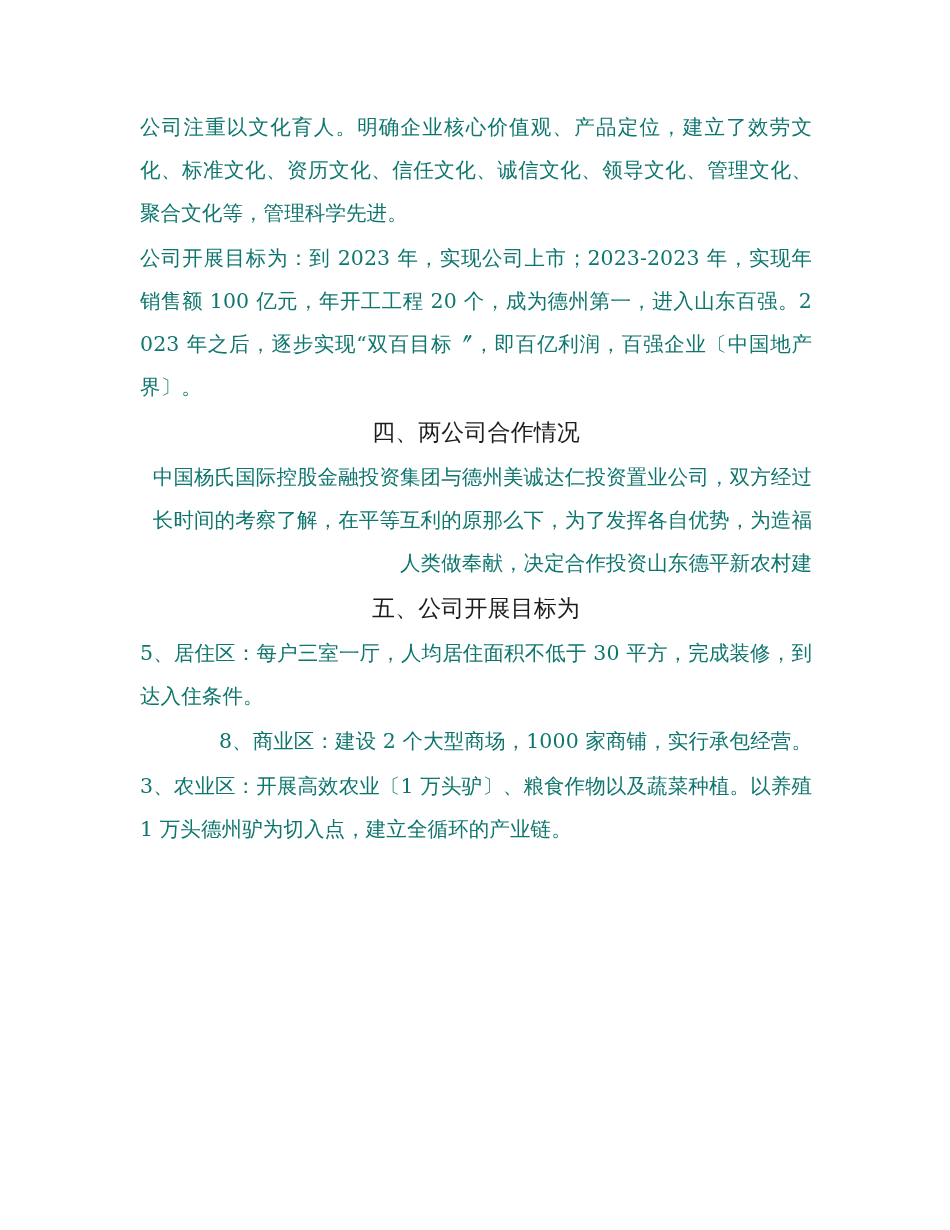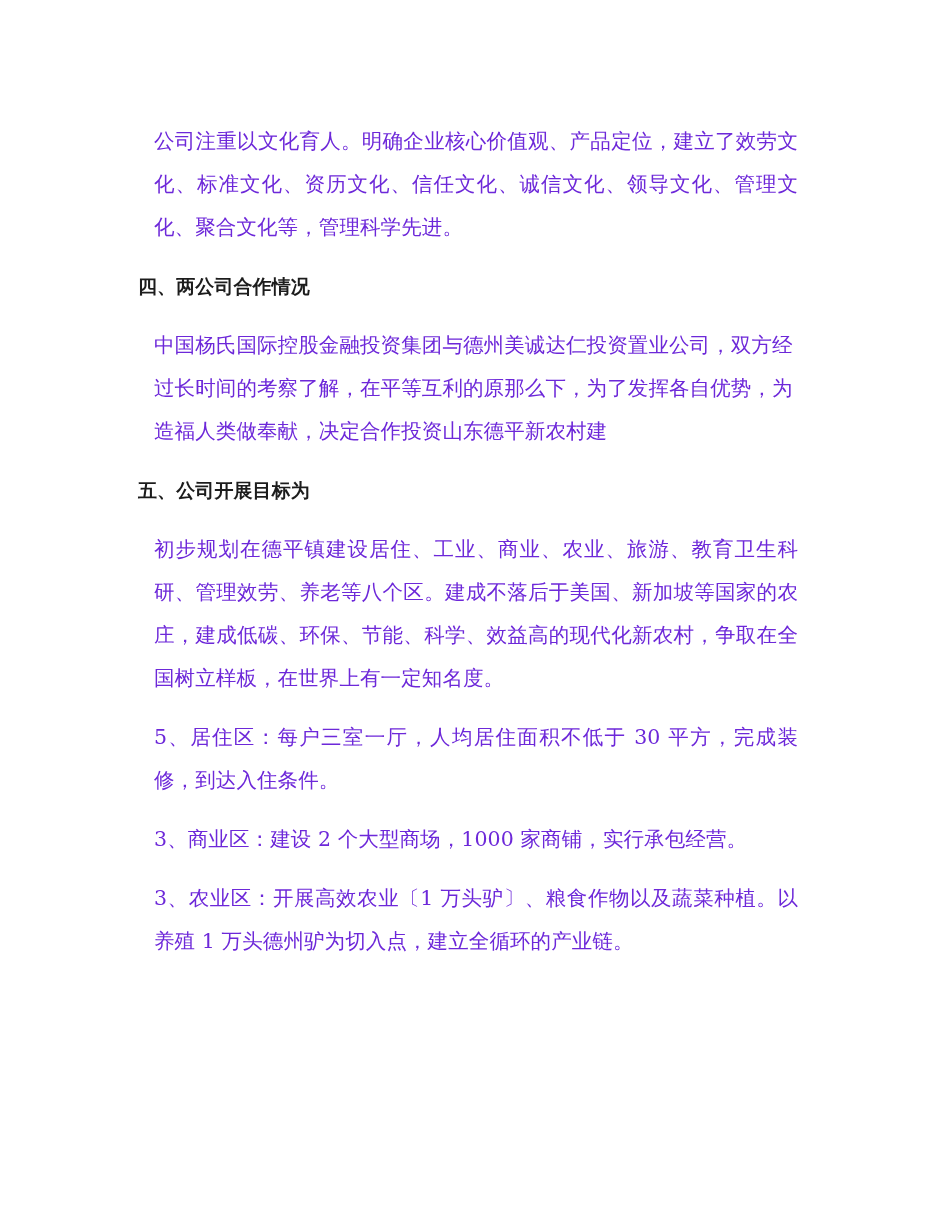--- a/index.html
+++ b/index.html
@@ -27,67 +27,67 @@
   #doc-body {
     position: absolute;
     left: 138px;
     top: 104px;
     width: 676px;
   }
 
   .para {
     font-size: 20.5px;
     line-height: 43px;
-    color: #6d28d9;
+    color: #0f766e;
     text-align: justify;
     text-justify: inter-ideograph;
-    margin: 16px;
+    margin: 2px;
     letter-spacing: 0.1px;
     word-break: break-all;
   }
 
   
   .para.justify-all {
     text-align: justify;
   }
 
   
   .heading {
-    font-size: 19px;
+    font-size: 23px;
     line-height: 43px;
-    font-weight: bold;
+    font-weight: normal;
     color: #1c1c1c;
     margin: 0;
-    text-align: left;
+    text-align: center;
     letter-spacing: 0.1px;
   }
 
   
   .para.short {
-    text-align: left;
+    text-align: right;
   }
 </style>
 </head>
 <body>
 
 <div id="page">
   <div id="doc-body">
 
     <p class="para justify-all">公司注重以文化育人。明确企业核心价值观、产品定位，建立了效劳文化、标准文化、资历文化、信任文化、诚信文化、领导文化、管理文化、聚合文化等，管理科学先进。</p>
 
+    <p class="para justify-all">公司开展目标为：到 2023 年，实现公司上市；2023-2023 年，实现年销售额 100 亿元，年开工工程 20 个，成为德州第一，进入山东百强。2023 年之后，逐步实现“双百目标〞，即百亿利润，百强企业〔中国地产界〕。</p>
 
     <h2 class="heading">四、两公司合作情况</h2>
 
     <p class="para short">中国杨氏国际控股金融投资集团与德州美诚达仁投资置业公司，双方经过长时间的考察了解，在平等互利的原那么下，为了发挥各自优势，为造福人类做奉献，决定合作投资山东德平新农村建</p>
 
 
     <h2 class="heading">五、公司开展目标为</h2>
 
-    <p class="para justify-all">初步规划在德平镇建设居住、工业、商业、农业、旅游、教育卫生科研、管理效劳、养老等八个区。建成不落后于美国、新加坡等国家的农庄，建成低碳、环保、节能、科学、效益高的现代化新农村，争取在全国树立样板，在世界上有一定知名度。</p>
 
     <p class="para justify-all">5、居住区：每户三室一厅，人均居住面积不低于 30 平方，完成装修，到达入住条件。</p>
 
-    <p class="para short">3、商业区：建设 2 个大型商场，1000 家商铺，实行承包经营。</p>
+    <p class="para short">8、商业区：建设 2 个大型商场，1000 家商铺，实行承包经营。</p>
 
     <p class="para justify-all">3、农业区：开展高效农业〔1 万头驴〕、粮食作物以及蔬菜种植。以养殖 1 万头德州驴为切入点，建立全循环的产业链。</p>
 
   </div>
 </div>
 
 </body></html>

